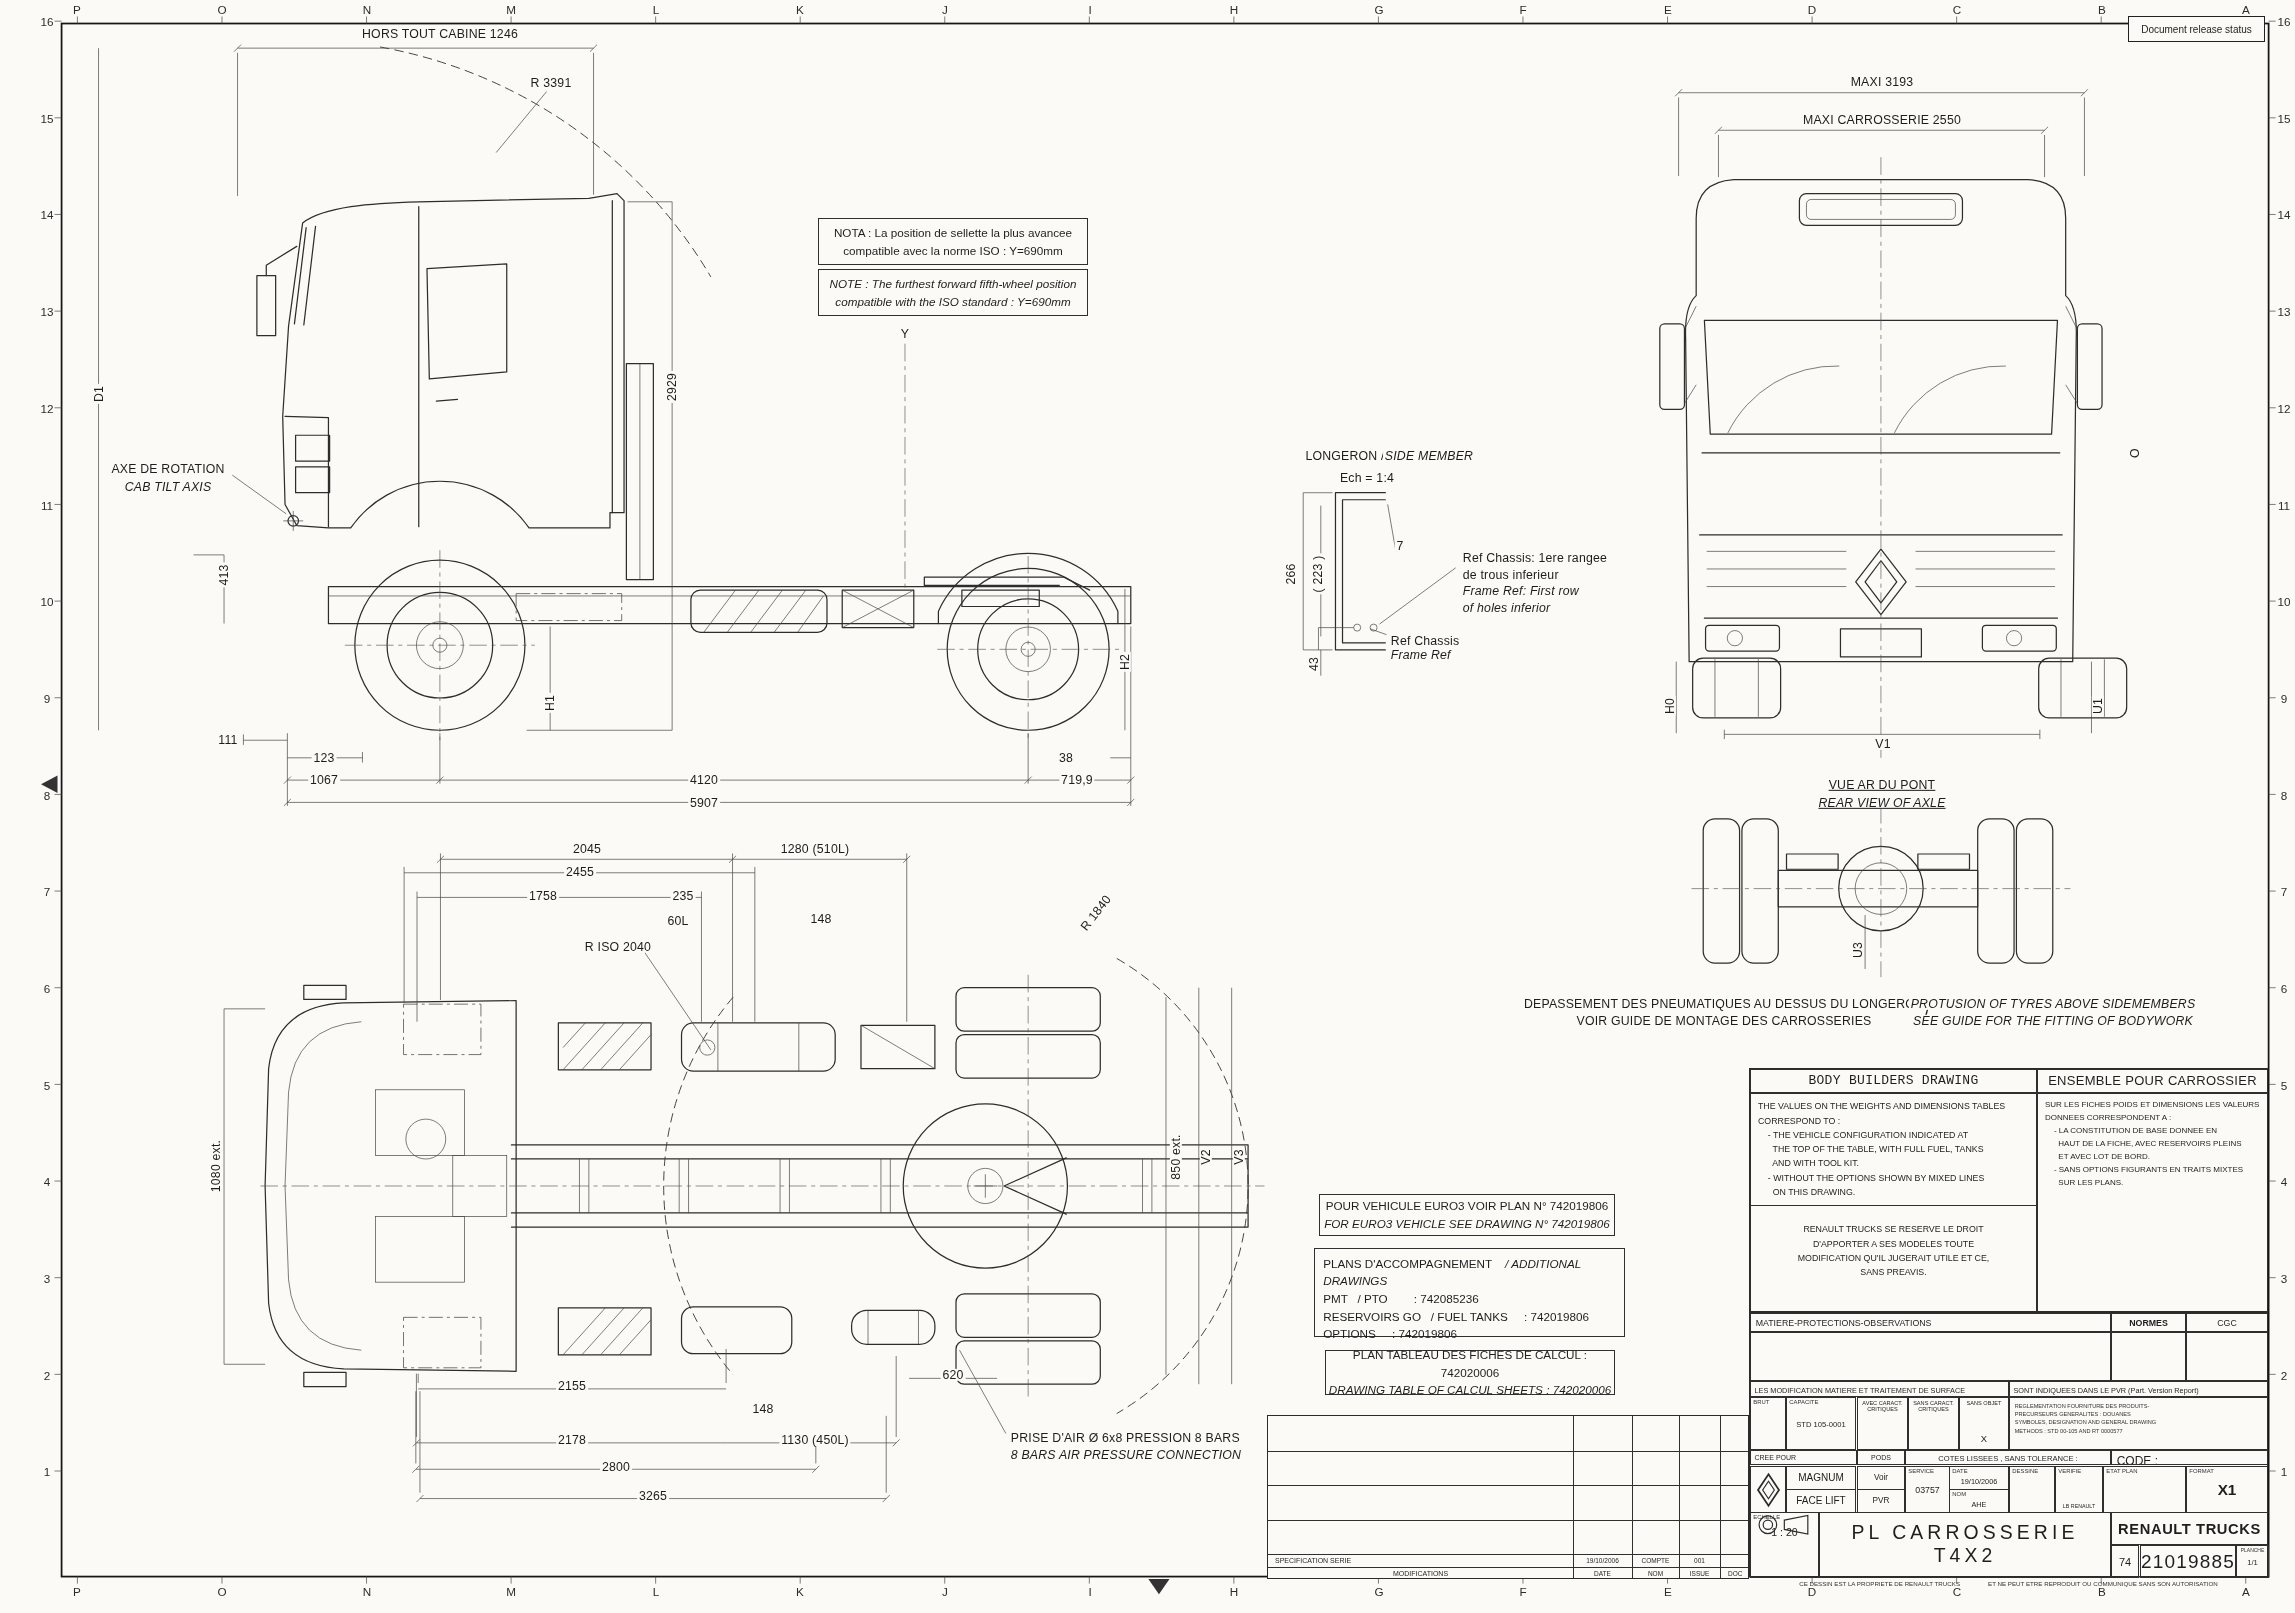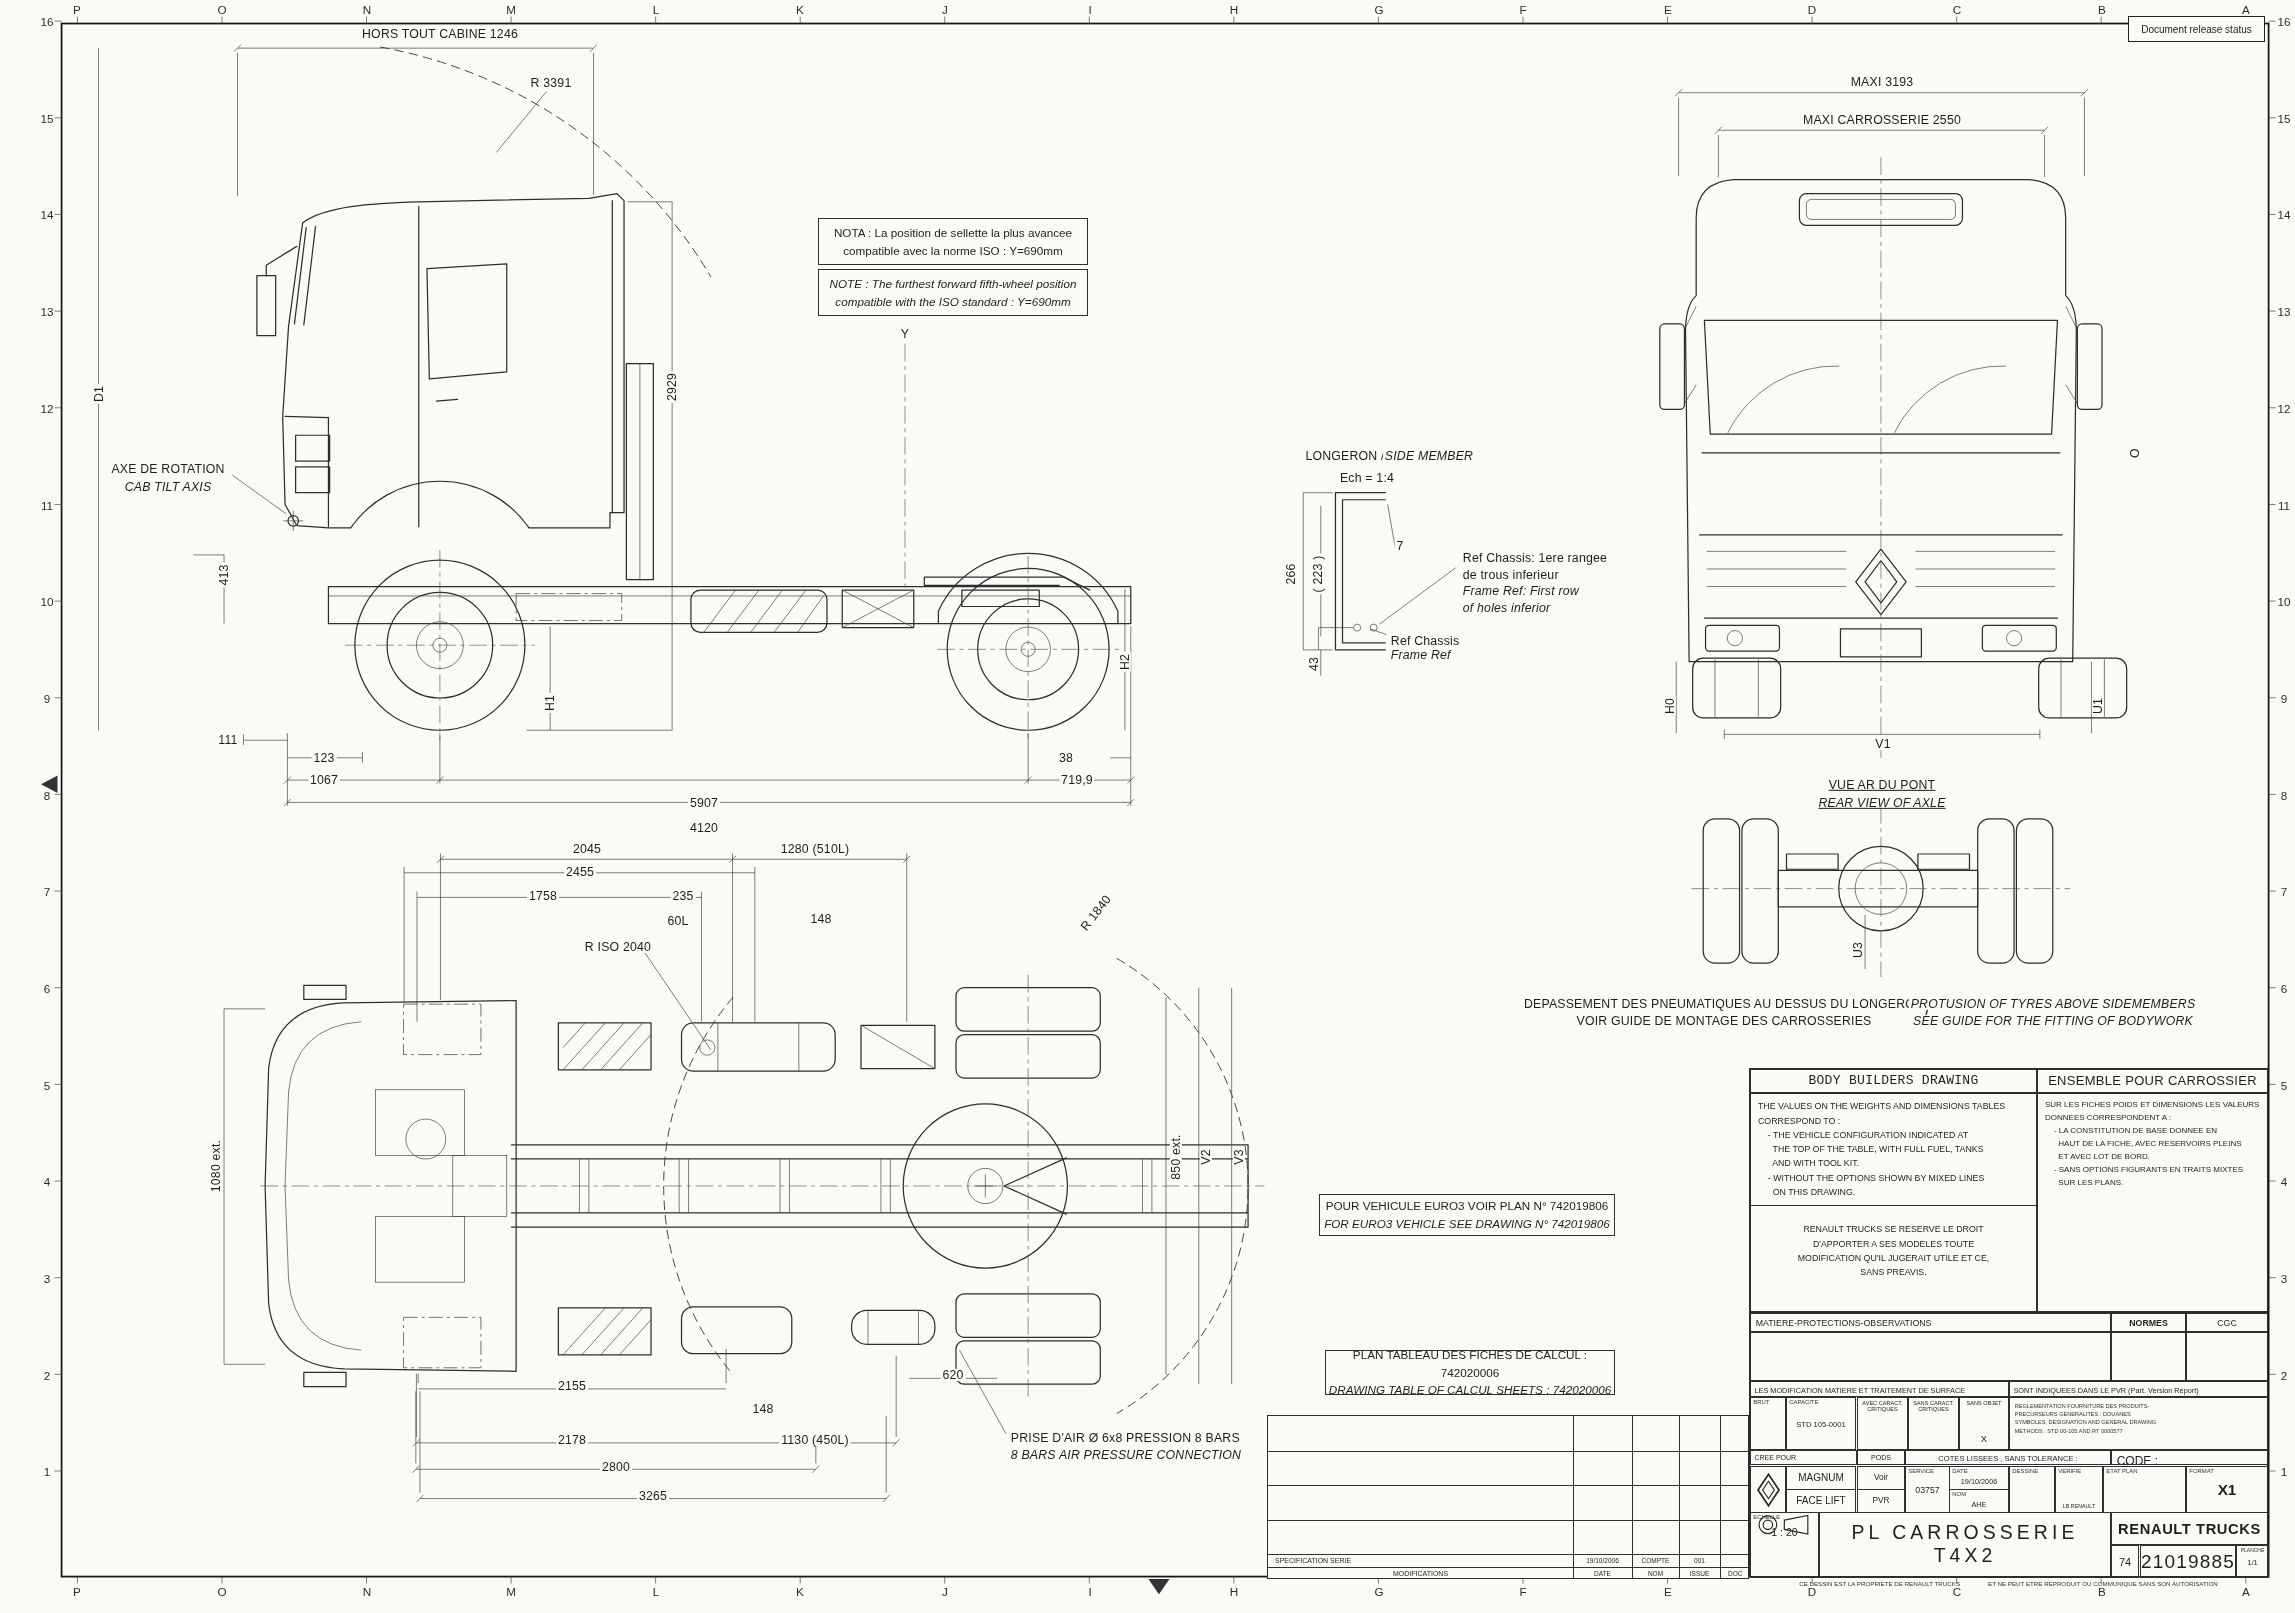--- a/index.html
+++ b/index.html
@@ -204,21 +204,21 @@
       <span class="lbl" style="left: 672px; top: 387px; transform: translate(-50%, -50%) rotate(-90deg);">2929</span>
       <span class="lbl" style="left: 905px; top: 334px; transform: translate(-50%, -50%);">Y</span>
       <span class="lbl" style="left: 168px; top: 469px; transform: translate(-50%, -50%);">AXE DE ROTATION</span>
       <span class="lbl it" style="left: 168px; top: 487px; transform: translate(-50%, -50%);">CAB TILT AXIS</span>
       <span class="lbl" style="left: 224px; top: 575px; transform: translate(-50%, -50%) rotate(-90deg);">413</span>
       <span class="lbl" style="left: 99px; top: 394px; transform: translate(-50%, -50%) rotate(-90deg);">D1</span>
       <span class="lbl" style="left: 228px; top: 740px; transform: translate(-50%, -50%);">111</span>
       <span class="lbl" style="left: 324px; top: 758px; transform: translate(-50%, -50%);">123</span>
       <span class="lbl" style="left: 1066px; top: 758px; transform: translate(-50%, -50%);">38</span>
       <span class="lbl" style="left: 324px; top: 780px; transform: translate(-50%, -50%);">1067</span>
-      <span class="lbl" style="left: 704px; top: 780px; transform: translate(-50%, -50%); margin-top: 48px;">4120</span>
+      <span class="lbl" style="left: 704px; top: 780px; transform: translate(-50%, -50%);">4120</span>
       <span class="lbl" style="left: 1077px; top: 780px; transform: translate(-50%, -50%);">719,9</span>
       <span class="lbl" style="left: 704px; top: 803px; transform: translate(-50%, -50%);">5907</span>
       <span class="lbl" style="left: 550px; top: 703px; transform: translate(-50%, -50%) rotate(-90deg);">H1</span>
       <span class="lbl" style="left: 1125px; top: 662px; transform: translate(-50%, -50%) rotate(-90deg);">H2</span>
       <span class="lbl" style="left: 1345px; top: 456px; transform: translate(-50%, -50%);">LONGERON /</span>
       <span class="lbl it" style="left: 1429px; top: 456px; transform: translate(-50%, -50%);">SIDE MEMBER</span>
       <span class="lbl" style="left: 1367px; top: 478px; transform: translate(-50%, -50%);">Ech = 1:4</span>
       <span class="lbl" style="left: 1291px; top: 574px; transform: translate(-50%, -50%) rotate(-90deg);">266</span>
       <span class="lbl" style="left: 1318px; top: 574px; transform: translate(-50%, -50%) rotate(-90deg);">( 223 )</span>
       <span class="lbl" style="left: 1314px; top: 664px; transform: translate(-50%, -50%) rotate(-90deg);">43</span>
@@ -278,20 +278,27 @@
   <div class="note-box it" style="left:818px; top:269px; width:270px; height:47px;">
     <div>NOTE : The furthest forward fifth-wheel position</div>
     <div>compatible with the ISO standard : Y=690mm</div>
   </div>
 
   <div class="note-box" style="left:1319px; top:1194px; width:296px; height:42px;">
     <div>POUR VEHICULE EURO3 VOIR PLAN N° 742019806</div>
     <div class="it">FOR EURO3 VEHICLE SEE DRAWING N° 742019806</div>
   </div>
 
+  <div class="note-box left" style="left:1314px; top:1248px; width:311px; height:89px; justify-content:flex-start; padding-top:5.9px;">
+    <div>
+      <span>PLANS D'ACCOMPAGNEMENT</span>&nbsp;&nbsp;&nbsp;
+      <span class="it">/ ADDITIONAL DRAWINGS</span>
+    </div>
+    <div class="note-rows"><div>PMT   / PTO        : 742085236</div><div>RESERVOIRS GO   / FUEL TANKS     : 742019806</div><div>OPTIONS     : 742019806</div></div>
+  </div>
 
   <div class="note-box" style="left:1325px; top:1350px; width:290px; height:45px;">
     <div>PLAN TABLEAU DES FICHES DE CALCUL : 742020006</div>
     <div class="it">DRAWING TABLE OF CALCUL SHEETS : 742020006</div>
   </div>
 
   <div class="bbd">
     <div class="cell bbd-h" style="left:0; top:0; width:287px; height:23.5px;font-family:Liberation Mono, monospace;">BODY BUILDERS DRAWING</div>
     <div class="cell bbd-h" style="left:287px; top:0; width:231px; height:23.5px;">ENSEMBLE POUR CARROSSIER</div>
     <div class="cell bbd-body" style="left:0; top:23.5px; width:287px; height:113px;"><div>THE VALUES ON THE WEIGHTS AND DIMENSIONS TABLES</div><div>CORRESPOND TO :</div><div>    - THE VEHICLE CONFIGURATION INDICATED AT</div><div>      THE TOP OF THE TABLE, WITH FULL FUEL, TANKS</div><div>      AND WITH TOOL KIT.</div><div>    - WITHOUT THE OPTIONS SHOWN BY MIXED LINES</div><div>      ON THIS DRAWING.</div></div>

